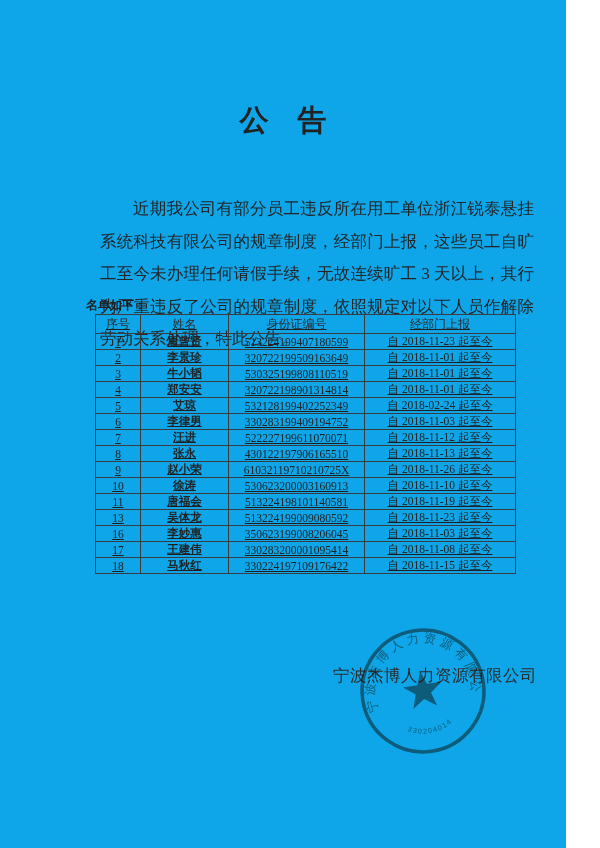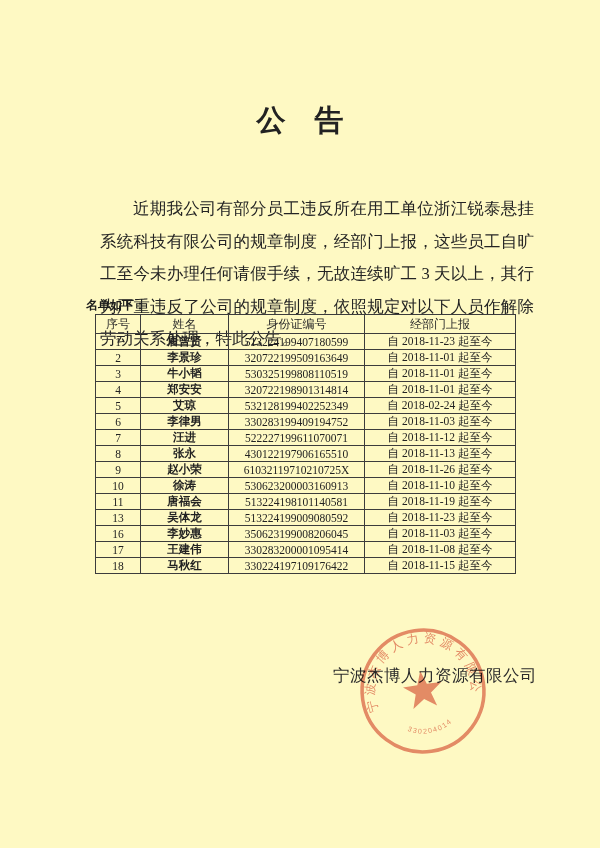--- a/index.html
+++ b/index.html
@@ -1,23 +1,24 @@
 <!DOCTYPE html>
 <html><head>
 <meta charset="utf-8">
 <style>
   html, body { margin: 0; padding: 0; background: #ffffff; }
   .page {
     position: relative;
-    width: 600px;
+    width: 544px;
     height: 848px;
-    background: #fef9c3;
+    background: #0ea5e9;
     font-family: "Liberation Serif", serif;
     color: #1f1f1f;
     overflow: hidden;
+    padding-left: 22px;
   }
   .title {
     position: absolute;
     top: 101px;
     left: 0;
     width: 100%;
     margin: 0;
     text-align: center;
     font-size: 29px;
     font-weight: 700;
@@ -43,20 +44,21 @@
     font-weight: 700;
     color: #1c1c1c;
   }
   table.roster {
     position: absolute;
     top: 314px;
     left: 95px;
     width: 420px;
     border-collapse: collapse;
     table-layout: fixed;
+    text-decoration: underline;
   }
   table.roster th, table.roster td {
     border: 1px solid #3c3c3c;
     text-align: center;
     vertical-align: middle;
     padding: 0;
     overflow: hidden;
     white-space: nowrap;
   }
   table.roster th {

